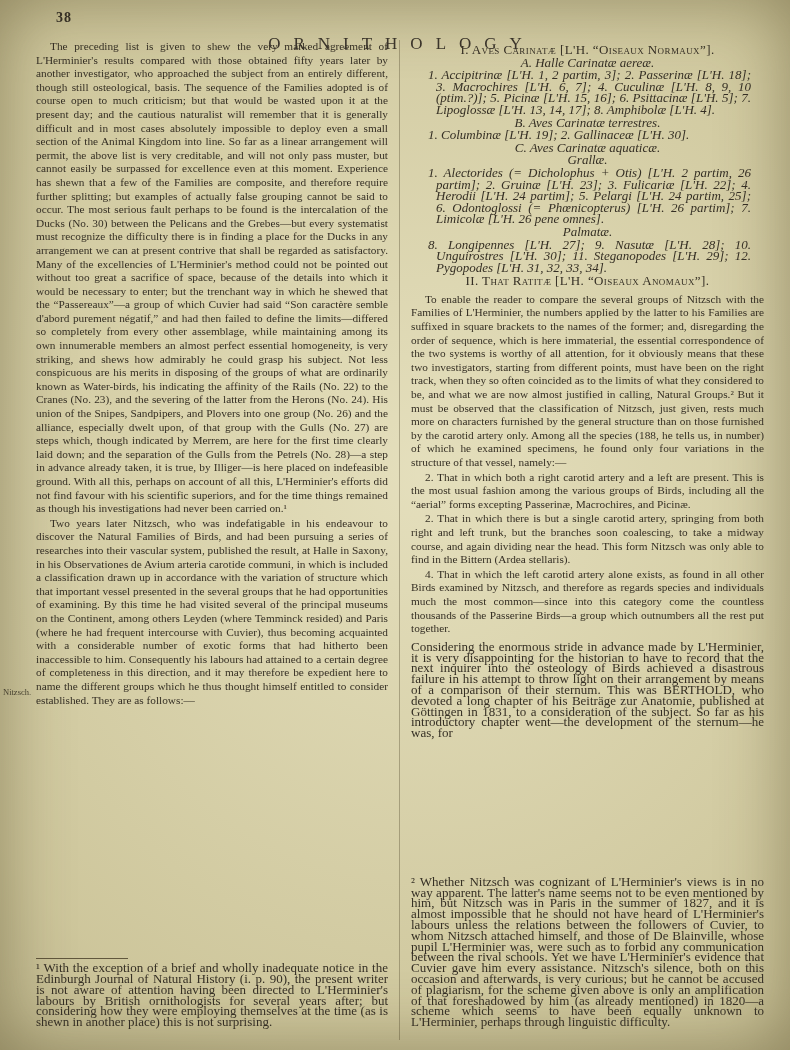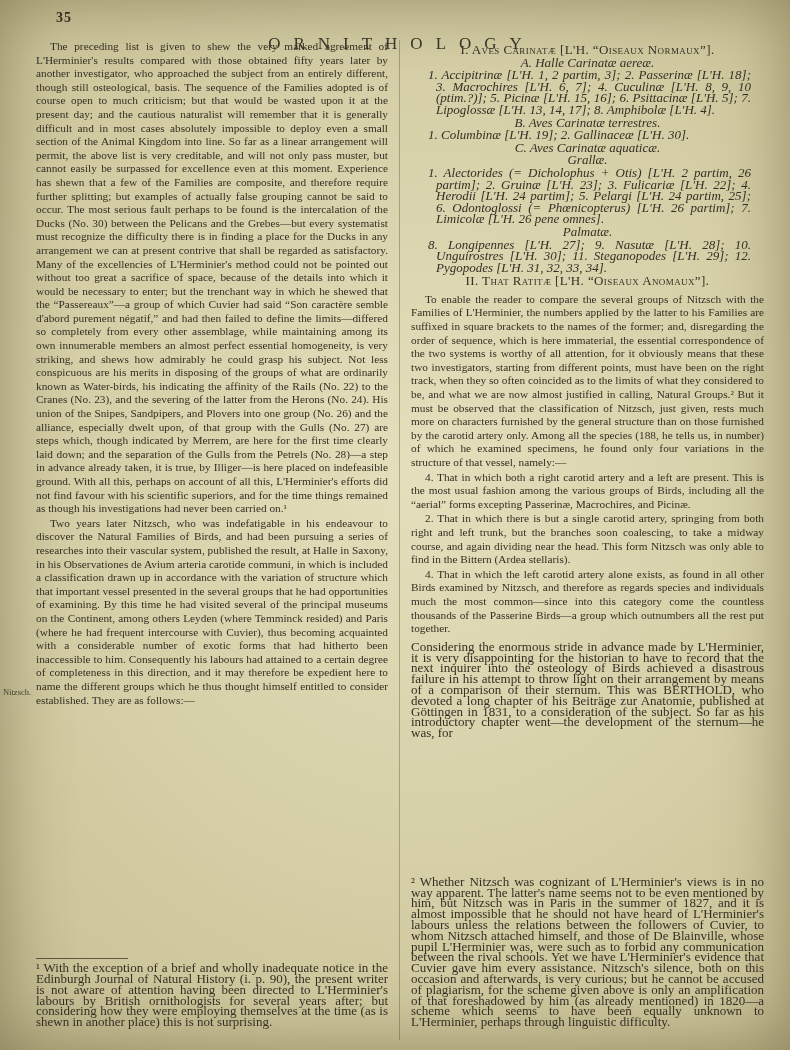--- a/index.html
+++ b/index.html
@@ -75,21 +75,21 @@
     font-size:8.5px; line-height:9.5px;
     color:#46402f;
   }
 </style>
 </head>
 <body>
 
 <div class="page">
 
   <div class="header">
-    <span class="page-num">35</span>
+    <span class="page-num">38</span>
     <h1 class="title">ORNITHOLOGY</h1>
   </div>
 
   <div class="margin-note">Nitzsch.</div>
 
   <div class="columns">
 
     <div class="col left">
       <p class="body">The preceding list is given to shew the very marked agreement of L'Herminier's results compared with those obtained fifty years later by another investigator, who approached the subject from an entirely different, though still osteological, basis. The sequence of the Families adopted is of course open to much criticism; but that would be wasted upon it at the present day; and the cautious naturalist will remember that it is generally difficult and in most cases absolutely impossible to deploy even a small section of the Animal Kingdom into line. So far as a linear arrangement will permit, the above list is very creditable, and will not only pass muster, but cannot easily be surpassed for excellence even at this moment. Experience has shewn that a few of the Families are composite, and therefore require further splitting; but examples of actually false grouping cannot be said to occur. The most serious fault perhaps to be found is the intercalation of the Ducks (No. 30) between the Pelicans and the Grebes—but every systematist must recognize the difficulty there is in finding a place for the Ducks in any arrangement we can at present contrive that shall be regarded as satisfactory. Many of the excellencies of L'Herminier's method could not be pointed out without too great a sacrifice of space, because of the details into which it would be necessary to enter; but the trenchant way in which he shewed that the “Passereaux”—a group of which Cuvier had said “Son caractère semble d'abord purement négatif,” and had then failed to define the limits—differed so completely from every other assemblage, while maintaining among its own innumerable members an almost perfect essential homogeneity, is very striking, and shews how admirably he could grasp his subject. Not less conspicuous are his merits in disposing of the groups of what are ordinarily known as Water-birds, his indicating the affinity of the Rails (No. 22) to the Cranes (No. 23), and the severing of the latter from the Herons (No. 24). His union of the Snipes, Sandpipers, and Plovers into one group (No. 26) and the alliance, especially dwelt upon, of that group with the Gulls (No. 27) are steps which, though indicated by Merrem, are here for the first time clearly laid down; and the separation of the Gulls from the Petrels (No. 28)—a step in advance already taken, it is true, by Illiger—is here placed on indefeasible ground. With all this, perhaps on account of all this, L'Herminier's efforts did not find favour with his scientific superiors, and for the time things remained as though his investigations had never been carried on.¹</p>
       <p class="body">Two years later Nitzsch, who was indefatigable in his endeavour to discover the Natural Families of Birds, and had been pursuing a series of researches into their vascular system, published the result, at Halle in Saxony, in his Observationes de Avium arteria carotide communi, in which is included a classification drawn up in accordance with the variation of structure which that important vessel presented in the several groups that he had opportunities of examining. By this time he had visited several of the principal museums on the Continent, among others Leyden (where Temminck resided) and Paris (where he had frequent intercourse with Cuvier), thus becoming acquainted with a considerable number of exotic forms that had hitherto been inaccessible to him. Consequently his labours had attained to a certain degree of completeness in this direction, and it may therefore be expedient here to name the different groups which he thus thought himself entitled to consider established. They are as follows:—</p>
@@ -108,21 +108,21 @@
         <div class="cl-entry">1. Columbinæ [L'H. 19]; 2. Gallinaceæ [L'H. 30].</div>
         <div class="cl-sub">C. Aves Carinatæ aquaticæ.</div>
         <div class="cl-sub">Grallæ.</div>
         <div class="cl-entry">1. Alectorides (= Dicholophus + Otis) [L'H. 2 partim, 26 partim]; 2. Gruinæ [L'H. 23]; 3. Fulicariæ [L'H. 22]; 4. Herodii [L'H. 24 partim]; 5. Pelargi [L'H. 24 partim, 25]; 6. Odontoglossi (= Phœnicopterus) [L'H. 26 partim]; 7. Limicolæ [L'H. 26 pene omnes].</div>
         <div class="cl-sub">Palmatæ.</div>
         <div class="cl-entry">8. Longipennes [L'H. 27]; 9. Nasutæ [L'H. 28]; 10. Unguirostres [L'H. 30]; 11. Steganopodes [L'H. 29]; 12. Pygopodes [L'H. 31, 32, 33, 34].</div>
         <div class="cl-heading">II. That Ratitæ [L'H. “Oiseaux Anomaux”].</div>
       </div>
 
       <p class="body">To enable the reader to compare the several groups of Nitzsch with the Families of L'Herminier, the numbers applied by the latter to his Families are suffixed in square brackets to the names of the former; and, disregarding the order of sequence, which is here immaterial, the essential correspondence of the two systems is worthy of all attention, for it obviously means that these two investigators, starting from different points, must have been on the right track, when they so often coincided as to the limits of what they considered to be, and what we are now almost justified in calling, Natural Groups.² But it must be observed that the classification of Nitzsch, just given, rests much more on characters furnished by the general structure than on those furnished by the carotid artery only. Among all the species (188, he tells us, in number) of which he examined specimens, he found only four variations in the structure of that vessel, namely:—</p>
-      <p class="body">4. That in which both a right carotid artery and a left are present. This is the most usual fashion among the various groups of Birds, including all the “aerial” forms excepting Passerinæ, Macrochires, and Picinæ.</p>
+      <p class="body">2. That in which both a right carotid artery and a left are present. This is the most usual fashion among the various groups of Birds, including all the “aerial” forms excepting Passerinæ, Macrochires, and Picinæ.</p>
       <p class="body">2. That in which there is but a single carotid artery, springing from both right and left trunk, but the branches soon coalescing, to take a midway course, and again dividing near the head. This form Nitzsch was only able to find in the Bittern (Ardea stellaris).</p>
       <p class="body">4. That in which the left carotid artery alone exists, as found in all other Birds examined by Nitzsch, and therefore as regards species and individuals much the most common—since into this category come the countless thousands of the Passerine Birds—a group which outnumbers all the rest put together.</p>
 
       <div class="small-block">
         <p class="small">Considering the enormous stride in advance made by L'Herminier, it is very disappointing for the historian to have to record that the next inquirer into the osteology of Birds achieved a disastrous failure in his attempt to throw light on their arrangement by means of a comparison of their sternum. This was BERTHOLD, who devoted a long chapter of his Beiträge zur Anatomie, published at Göttingen in 1831, to a consideration of the subject. So far as his introductory chapter went—the development of the sternum—he was, for</p>
       </div>
 
       <div class="footnote-block">
         <p class="footnote">² Whether Nitzsch was cognizant of L'Herminier's views is in no way apparent. The latter's name seems not to be even mentioned by him, but Nitzsch was in Paris in the summer of 1827, and it is almost impossible that he should not have heard of L'Herminier's labours unless the relations between the followers of Cuvier, to whom Nitzsch attached himself, and those of De Blainville, whose pupil L'Herminier was, were such as to forbid any communication between the rival schools. Yet we have L'Herminier's evidence that Cuvier gave him every assistance. Nitzsch's silence, both on this occasion and afterwards, is very curious; but he cannot be accused of plagiarism, for the scheme given above is only an amplification of that foreshadowed by him (as already mentioned) in 1820—a scheme which seems to have been equally unknown to L'Herminier, perhaps through linguistic difficulty.</p>
       </div>

